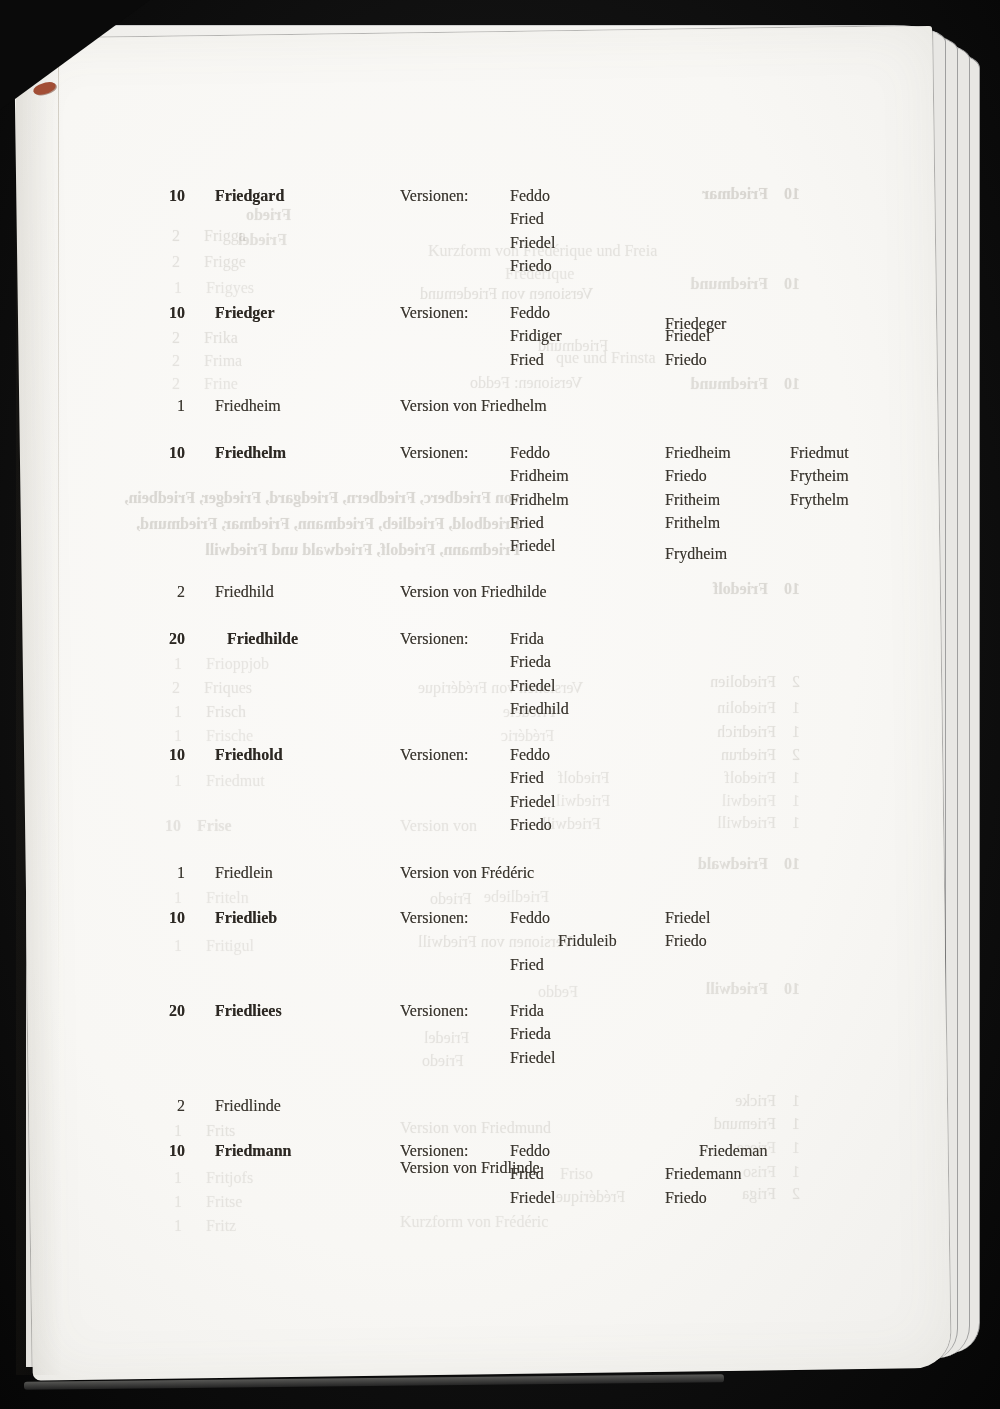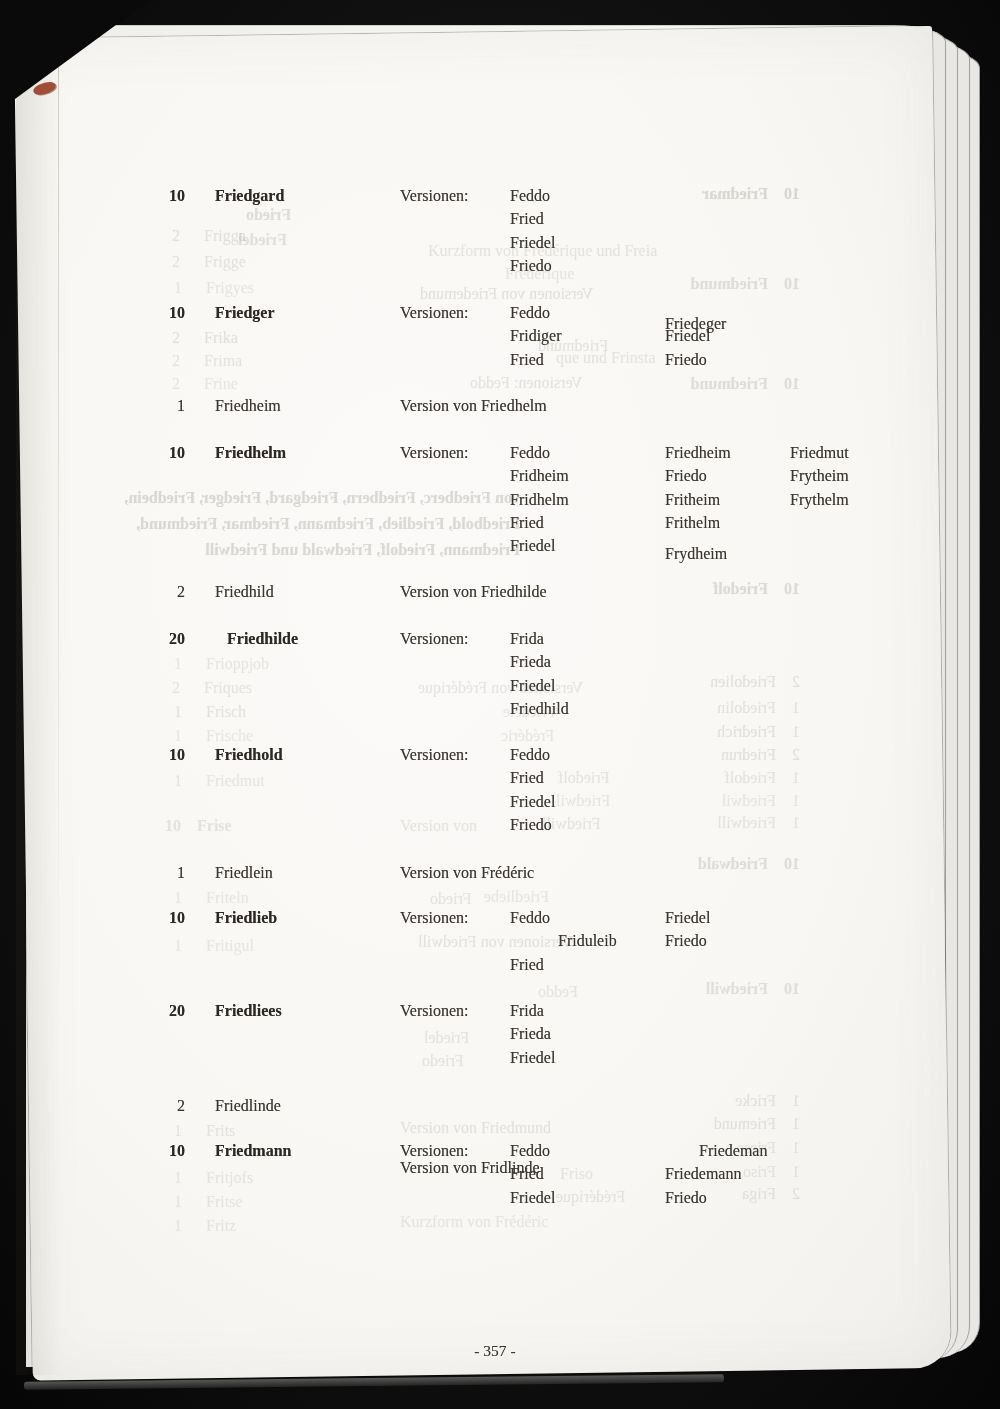--- a/index.html
+++ b/index.html
@@ -70,21 +70,20 @@
 
 <div class="sheet" id="main-page" style="left:14px;top:26px;width:918px;height:1342px;transform:rotate(-0.8deg);transform-origin:100% 0;"></div>
 
 <div id="left-edge-shade"></div>
 <div id="gutter-crease"></div>
 <div id="bottom-under-edge"></div>
 <div id="corner-wedge"></div>
 <div id="red-ink-mark"></div>
 
 <div id="text-layer">
-  <div id="page-number">- 357 -</div>
 <div class="t b" style="left: 118px; top: 188px; width: 67px; text-align: right;">10</div>
     <div class="t b" style="left: 215px; top: 188px;">Friedgard</div>
     <div class="t" style="left: 400px; top: 188px;">Versionen:</div>
     <div class="t" style="left: 510px; top: 188px;">Feddo</div>
     <div class="t" style="left: 510px; top: 211.3px;">Fried</div>
     <div class="t" style="left: 510px; top: 234.6px;">Friedel</div>
     <div class="t" style="left: 510px; top: 257.9px;">Friedo</div>
     <div class="t b" style="left: 118px; top: 305px; width: 67px; text-align: right;">10</div>
     <div class="t b" style="left: 215px; top: 305px;">Friedger</div>
     <div class="t" style="left: 400px; top: 305px;">Versionen:</div>

